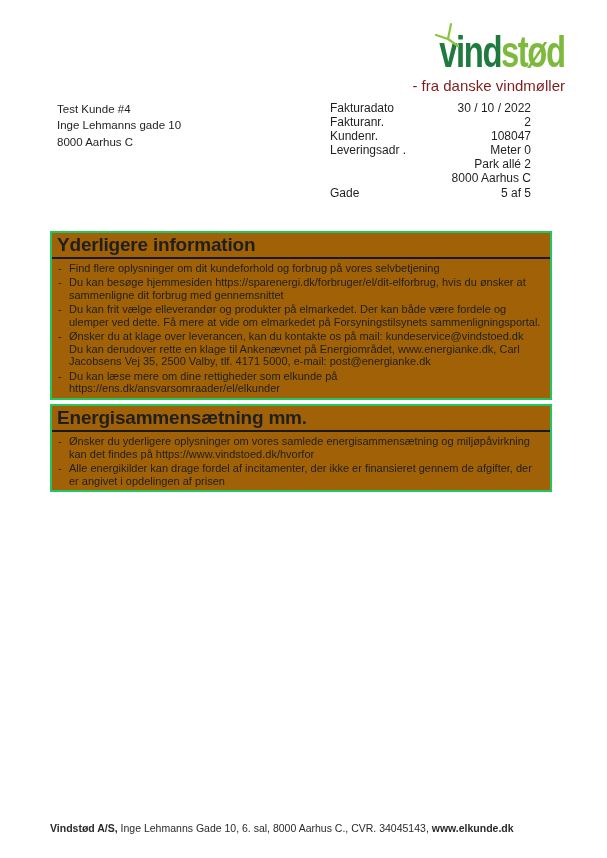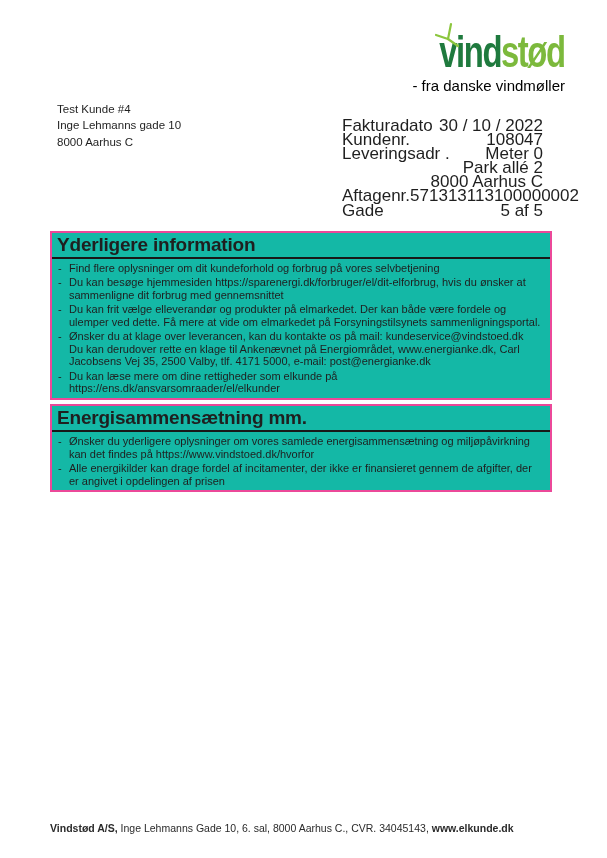--- a/index.html
+++ b/index.html
@@ -27,29 +27,29 @@
   }
   .tagline {
     margin-top:4px;
     font-size:15px; line-height:16px; white-space:nowrap;
   }
 
   
   .recipient { position:absolute; left:57px; top:101px; font-size:11.5px; line-height:16.4px; }
 
   
-  .meta { position:absolute; left:342px; top:101px; width:201px; font-size:17px; line-height:14.1px;margin-top:18px; }
+  .meta { position:absolute; left:330px; top:101px; width:201px; font-size:12px; line-height:14.1px; }
   .meta-row { display:flex; }
   .meta-label { flex:none; }
   .meta-value { flex:1; text-align:right; }
 
   
   .box {
     position:absolute; left:50px; width:498px;
-    border:2px solid #ec4899; background:#14b8a6;
+    border:2px solid #22c55e; background:#a16207;
   }
   .box-title {
     margin:0; padding:1px 4px 2px 5px;
     font-size:19px; font-weight:bold; line-height:21px;
     border-bottom:2px solid #181818;
     letter-spacing:-0.2px;
   }
   .bullets { padding:3px 8px 3px 6px; font-size:11px; line-height:12.7px; }
   .bullet { display:flex; margin-top:1.5px; }
   .bullet:first-child { margin-top:0; }
@@ -72,53 +72,53 @@
     <div class="logo-word">
       <span style="color:#1f7a3e">vind</span><span style="color:#7cb93c">stød</span>
     </div>
     <svg class="turbine" viewBox="0 0 26 26">
       <g stroke="#8cc63e" stroke-width="2.2" stroke-linecap="round" fill="none">
         <line x1="13" y1="17" x2="16" y2="2"></line>
         <line x1="13" y1="17" x2="1" y2="13"></line>
         <line x1="13" y1="17" x2="23" y2="24"></line>
       </g>
     </svg>
-    <div class="tagline" style="color:#000000">- fra danske vindmøller</div>
+    <div class="tagline" style="color:#7f1d1d">- fra danske vindmøller</div>
   </div>
 
   <div class="recipient">
     <div>Test Kunde #4</div>
     <div>Inge Lehmanns gade 10</div>
     <div>8000 Aarhus C</div>
   </div>
 
   <div class="meta">
     <div class="meta-row">
       <span class="meta-label">Fakturadato</span>
       <span class="meta-value">30 / 10 / 2022</span>
+    </div>
+    <div class="meta-row">
+      <span class="meta-label">Fakturanr.</span>
+      <span class="meta-value">2</span>
     </div>
     <div class="meta-row">
       <span class="meta-label">Kundenr.</span>
       <span class="meta-value">108047</span>
     </div>
     <div class="meta-row">
       <span class="meta-label">Leveringsadr .</span>
       <span class="meta-value">Meter 0</span>
     </div>
     <div class="meta-row">
       <span class="meta-label"></span>
       <span class="meta-value">Park allé 2</span>
     </div>
     <div class="meta-row">
       <span class="meta-label"></span>
       <span class="meta-value">8000 Aarhus C</span>
-    </div>
-    <div class="meta-row">
-      <span class="meta-label">Aftagenr.</span>
-      <span class="meta-value">571313113100000002</span>
     </div>
     <div class="meta-row">
       <span class="meta-label">Gade</span>
       <span class="meta-value">5 af 5</span>
     </div>
   </div>
 
   <div class="box box-info">
     <h2 class="box-title">Yderligere information</h2>
     <div class="bullets">

